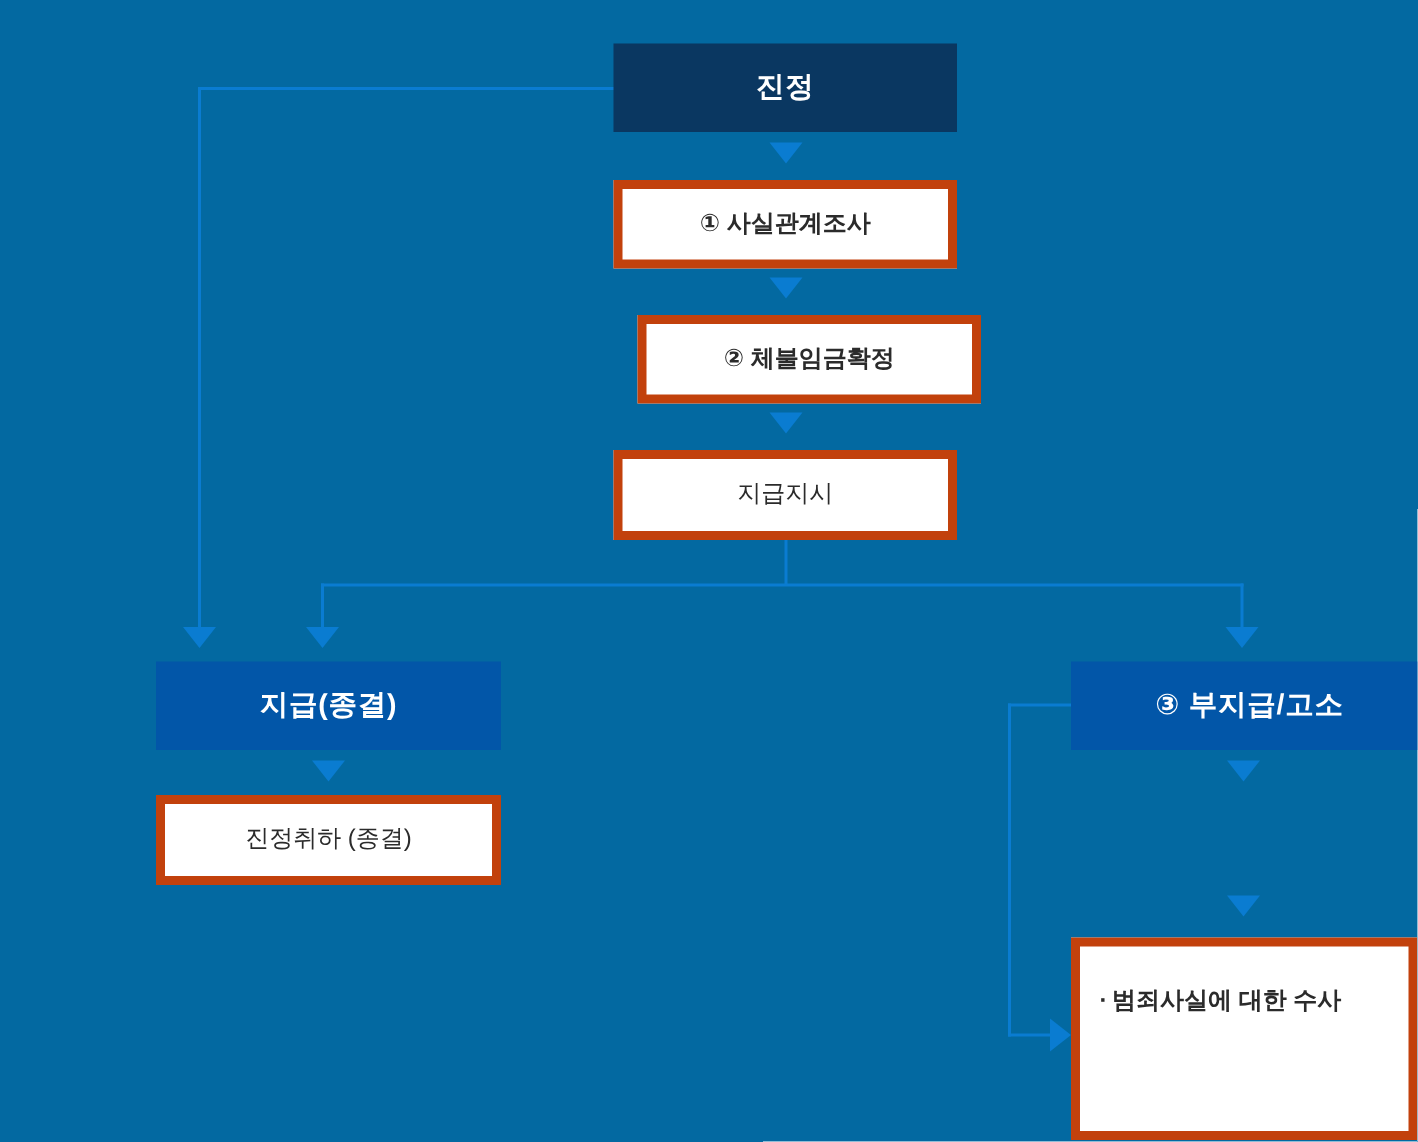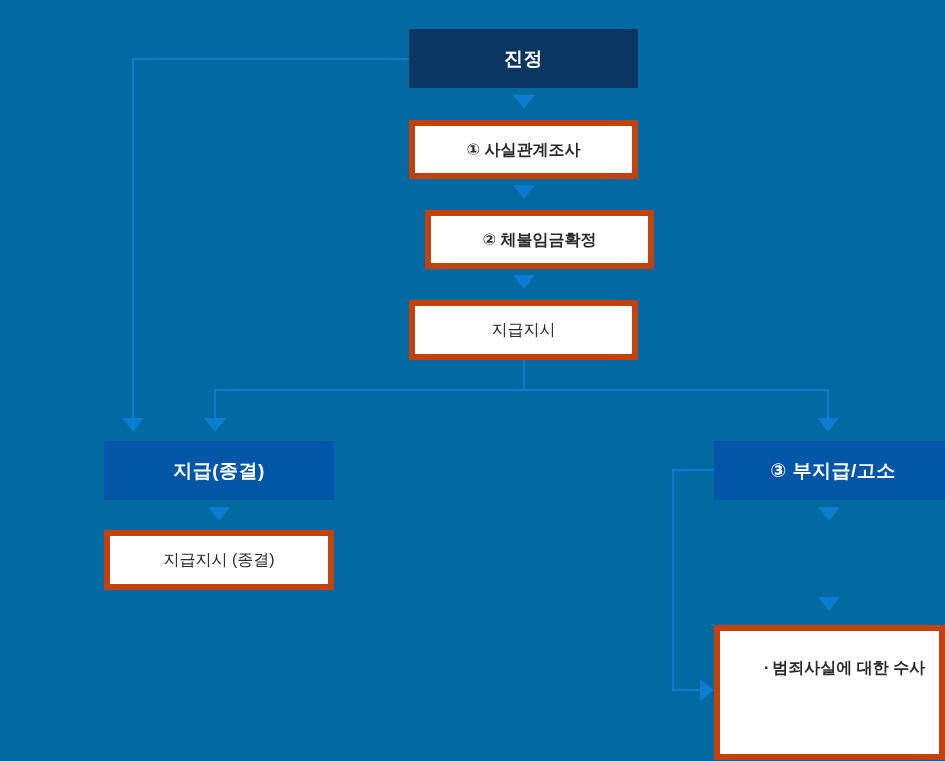--- a/index.html
+++ b/index.html
@@ -46,21 +46,21 @@
   }
   .node.outlined {
     background: #ffffff;
     border: 6px solid #c2410c;
     color: #2b2b2b;
     font-size: 16px;
   }
   .node.outlined.bold { font-weight: bold; }
   .node.list-node {
     display: block;
-    padding: 26px 0 0 44px;
+    padding: 26px 0 0 13px;
     text-align: left;
   }
   .list-node .bullet-line {
     font-size: 16px;
     font-weight: bold;
     color: #2b2b2b;
     margin-bottom: 13px;
     white-space: nowrap;
   }
   .list-node .bullet-line .dot {
@@ -129,21 +129,21 @@
   <div class="node filled-navy" style="left:409px; top:29px; width:229px; height:59px;">진정</div>
 
   <div class="node outlined bold" style="left:409px; top:120px; width:229px; height:59px;">① 사실관계조사</div>
 
   <div class="node outlined bold" style="left:409px; top:210px; width:229px; height:59px;margin-left:16px;">② 체불임금확정</div>
 
   <div class="node filled-blue" style="left:104px; top:441px; width:230px; height:59px;">지급(종결)</div>
 
   <div class="node outlined" style="left:409px; top:300px; width:229px; height:60px;">지급지시</div>
 
-  <div class="node outlined" style="left:104px; top:530px; width:230px; height:60px;">지급지시 (종결)</div>
+  <div class="node outlined" style="left:104px; top:530px; width:230px; height:60px;">진정취하 (종결)</div>
 
   <div class="node filled-blue" style="left:714px; top:441px; width:238px; height:59px;">③ 부지급/고소</div>
 
 
   <div class="node outlined list-node" style="left:714px; top:625px; width:231px; height:135px;">
     <div class="bullet-line">
       <span class="dot">·</span><span>범죄사실에 대한 수사</span>
     </div>
   </div>
 

